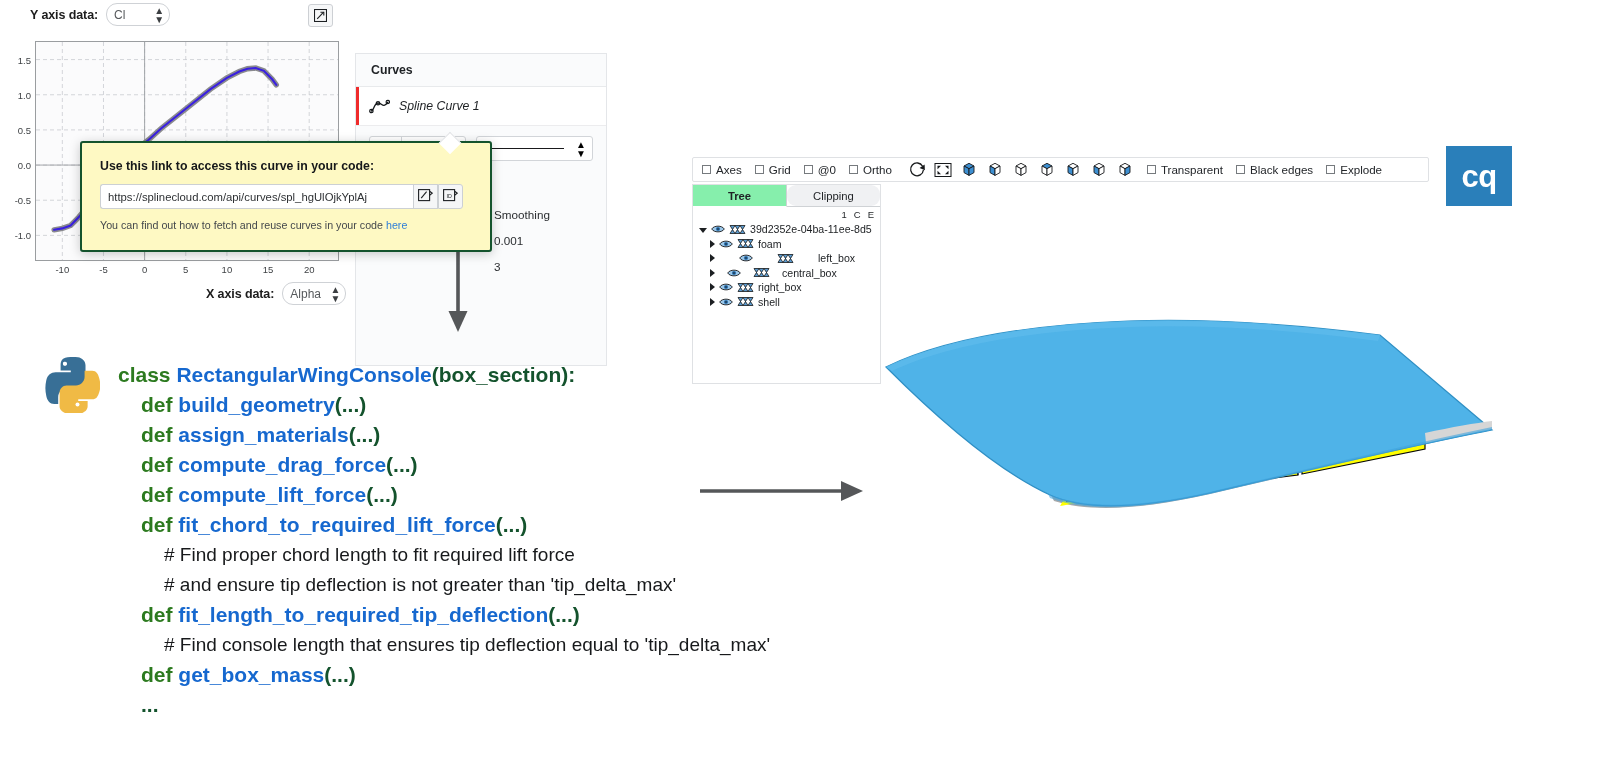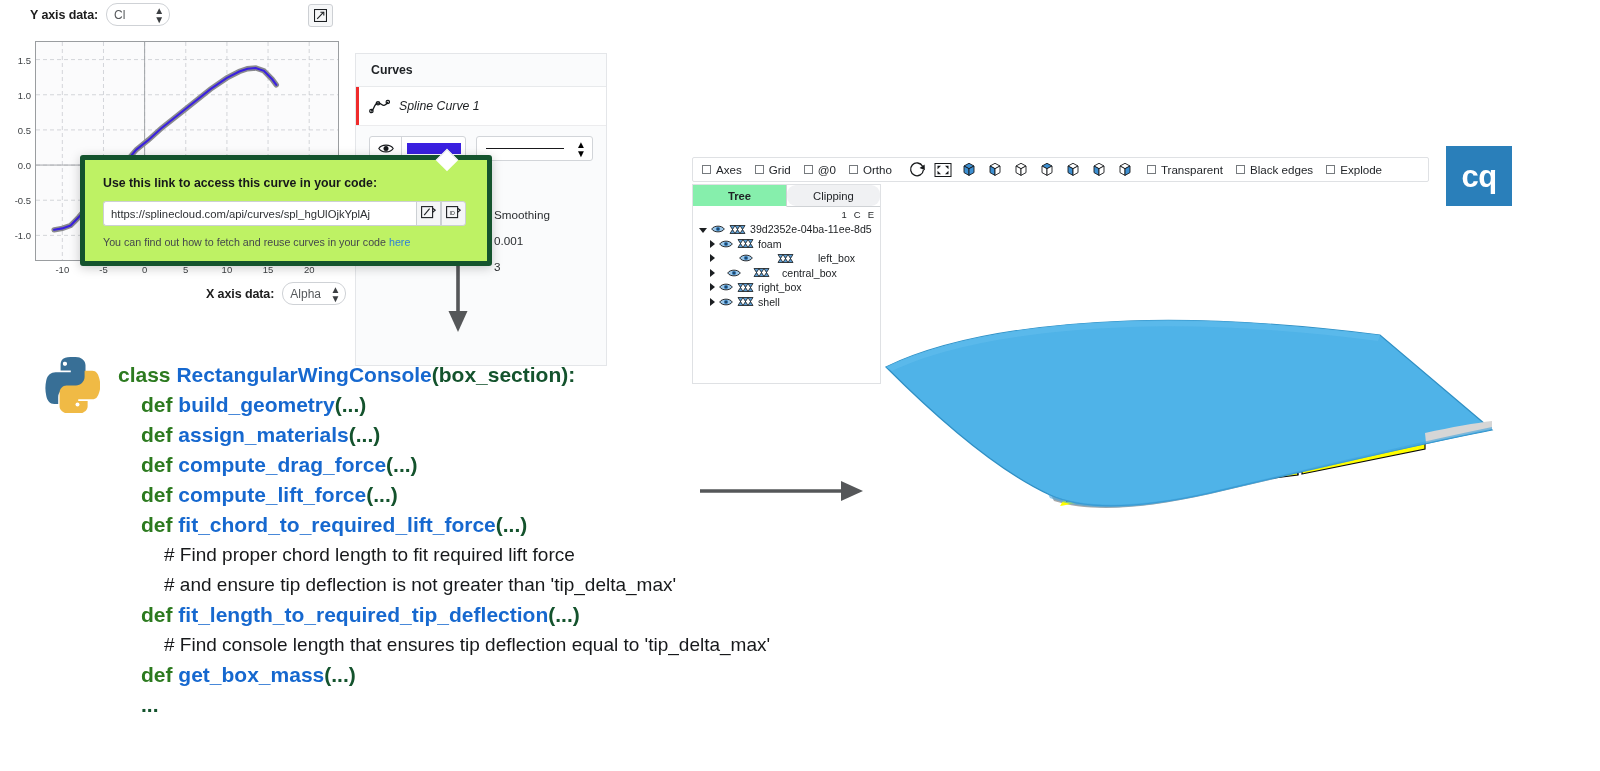--- a/index.html
+++ b/index.html
@@ -35,22 +35,22 @@
     position:absolute;left:35px;top:41px;width:304px;height:220px;
     border:1px solid #9a9da0;background:#fbfbfc;box-sizing:border-box;
   }
   .ytick{position:absolute;right:100%;margin-right:5px;font-size:9.5px;color:#3f4245;
          transform:translateY(-50%);white-space:nowrap;}
   .xtick{position:absolute;top:100%;margin-top:4px;font-size:9.5px;color:#3f4245;
          transform:translateX(-50%);white-space:nowrap;}
 
   
   #api-popover{
-    left:80px;top:155px;width:412px;height:111px;background:#bef264;
-    border:5px solid #14532d;border-radius:3px;
+    left:80px;top:141px;width:412px;height:111px;background:#fef9c3;
+    border:2px solid #14532d;border-radius:3px;
     box-shadow:0 2px 11px rgba(0,0,0,.21);
     box-sizing:border-box;padding:16px 18px 0 18px;z-index:40;
   }
   #api-popover .pop-title{font-size:12.3px;font-weight:bold;color:#16181a;}
   .url-row{display:flex;margin-top:11px;height:25px;}
   .url-input{
     flex:0 0 313px;height:25px;border:1px solid #ccd0d4;border-right:none;
     border-radius:3px 0 0 3px;background:#fff;font-size:11.3px;color:#2e3134;
     display:flex;align-items:center;padding-left:7px;box-sizing:border-box;
     white-space:nowrap;overflow:hidden;

